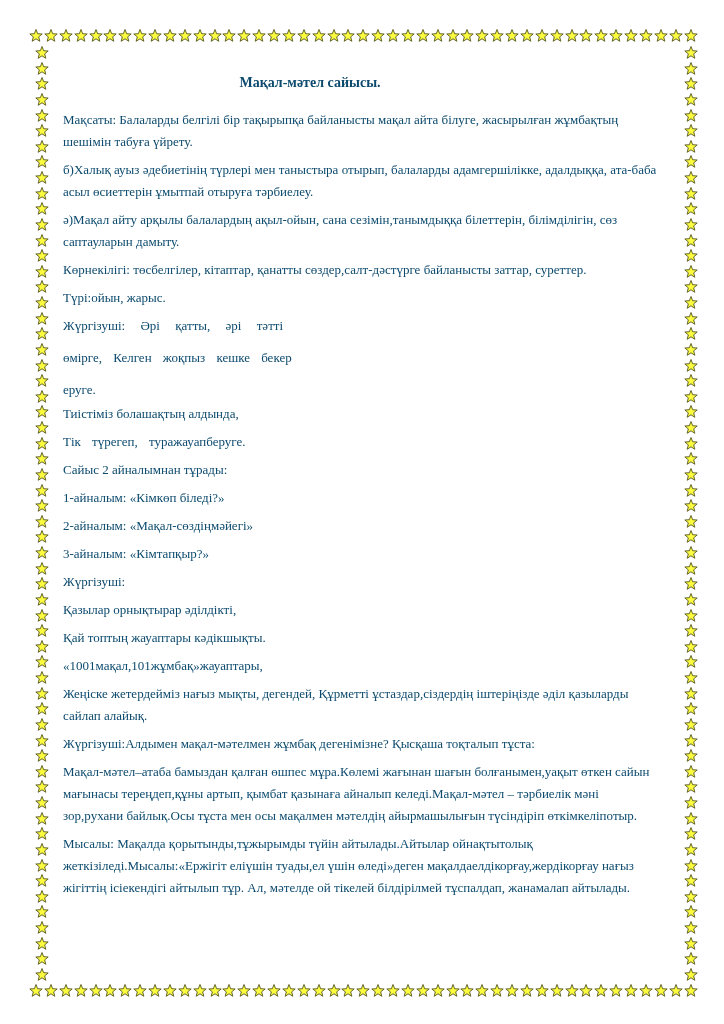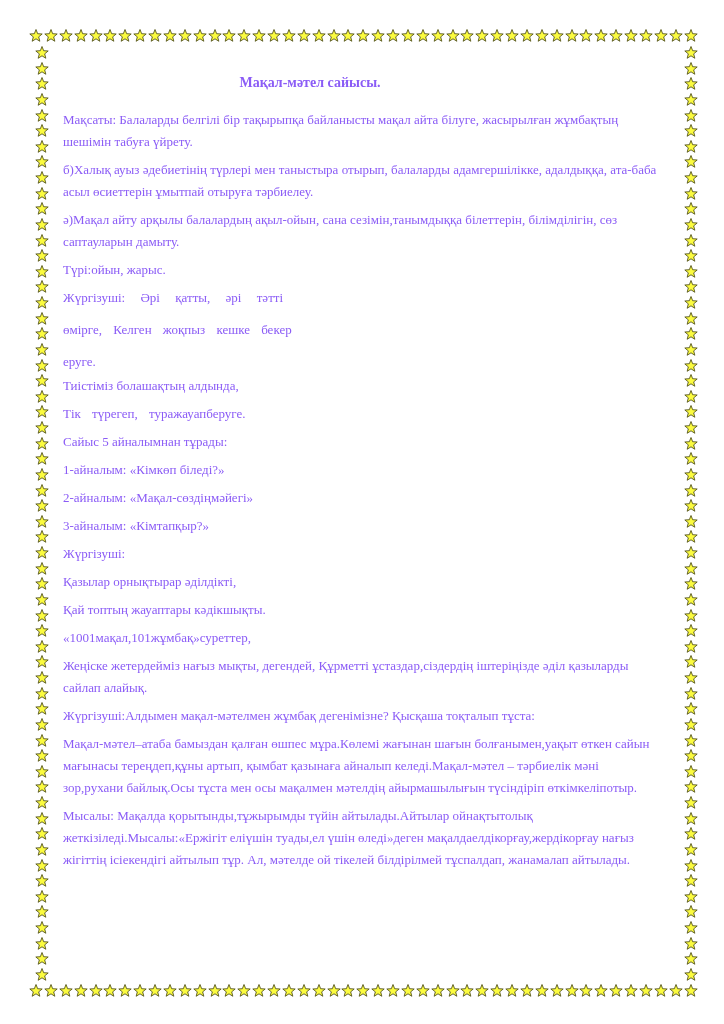--- a/index.html
+++ b/index.html
@@ -3,21 +3,21 @@
 <meta charset="utf-8">
 <style>
   html,body{margin:0;padding:0;background:#ffffff;}
   .page{
     position:relative;
     width:724px;
     height:1024px;
     background:#ffffff;
     overflow:hidden;
     font-family:"Liberation Serif", serif;
-    color:#8b5cf6;
+    color:#0c4a6e;
   }
   
   .star-row{position:absolute;left:29px;width:669px;display:flex;justify-content:space-between;}
   .star-row.top{top:29px;}
   .star-row.bottom{top:984px;}
   .star-col{position:absolute;top:46px;height:936px;width:14px;display:flex;flex-direction:column;justify-content:space-between;}
   .star-col.left{left:35px;}
   .star-col.right{left:684px;}
   .star{width:14px;height:14px;line-height:0;display:block;flex:0 0 auto;}
   .star svg{display:block;}
@@ -1109,37 +1109,38 @@
         </svg>
       </span>
     </div>
 
   <div class="content">
     <h1 class="title">Мақал-мәтел сайысы.</h1>
 
     <p><b>Мақсаты:</b><span> Балаларды белгілі бір тақырыпқа байланысты мақал айта білуге, жасырылған жұмбақтың шешімін табуға үйрету.</span></p>
     <p><span>б)Халық ауыз әдебиетінің түрлері мен таныстыра отырып, балаларды адамгершілікке, адалдыққа, ата-баба асыл өсиеттерін ұмытпай отыруға тәрбиелеу.</span></p>
     <p><span>ә)Мақал айту арқылы балалардың ақыл-ойын, сана сезімін,танымдыққа білеттерін, білімділігін, сөз саптауларын дамыту.</span></p>
+    <p><b>Көрнекілігі:</b><span> төсбелгілер, кітаптар, қанатты сөздер,салт-дәстүрге байланысты заттар, суреттер.</span></p>
     <p><b>Түрі:</b><span>ойын, жарыс.</span></p>
 
     <p class="ws12 mb10"><b>Жүргізуші:</b><span> Әрі қатты, әрі тәтті</span></p>
     <p class="ws8 mb10"><span>өмірге, Келген жоқпыз кешке бекер</span></p>
     <p class="mb2"><span>еруге.</span></p>
     <p><span>Тиістіміз болашақтың алдында,</span></p>
     <p class="ws8"><span>Тік түрегеп, туражауапберуге.</span></p>
 
-    <p><b>Сайыс 5 айналымнан тұрады:</b></p>
+    <p><b>Сайыс 2 айналымнан тұрады:</b></p>
     <p><span>1-айналым: «Кімкөп біледі?»</span></p>
     <p><span>2-айналым: «Мақал-сөздіңмәйегі»</span></p>
     <p><span>3-айналым: «Кімтапқыр?»</span></p>
 
     <p><b>Жүргізуші:</b></p>
     <p><span>Қазылар орнықтырар әділдікті,</span></p>
     <p><span>Қай топтың жауаптары кәдікшықты.</span></p>
-    <p><span>«1001мақал,101жұмбақ»суреттер,</span></p>
+    <p><span>«1001мақал,101жұмбақ»жауаптары,</span></p>
     <p><span>Жеңіске жетердейміз нағыз мықты, дегендей, Құрметті ұстаздар,сіздердің іштеріңізде әділ қазыларды сайлап алайық.</span></p>
 
     <p><b>Жүргізуші:</b><span>Алдымен мақал-мәтелмен жұмбақ дегенімізне? Қысқаша тоқталып тұста:</span></p>
     <p><span>Мақал-мәтел–атаба бамыздан қалған өшпес мұра.Көлемі жағынан шағын болғанымен,уақыт өткен сайын мағынасы тереңдеп,құны артып, қымбат қазынаға айналып келеді.Мақал-мәтел – тәрбиелік мәні зор,рухани байлық.Осы тұста мен осы мақалмен мәтелдің айырмашылығын түсіндіріп өткімкеліпотыр.</span></p>
     <p><b>Мысалы:</b><span> Мақалда қорытынды,тұжырымды түйін айтылады.Айтылар ойнақтытолық жеткізіледі.Мысалы:«Ержігіт еліүшін туады,ел үшін өледі»деген мақалдаелдікорғау,жердікорғау нағыз жігіттің ісіекендігі айтылып тұр. Ал, мәтелде ой тікелей білдірілмей тұспалдап, жанамалап айтылады.</span></p>
   </div>
 
 </div>
 
 </body></html>

